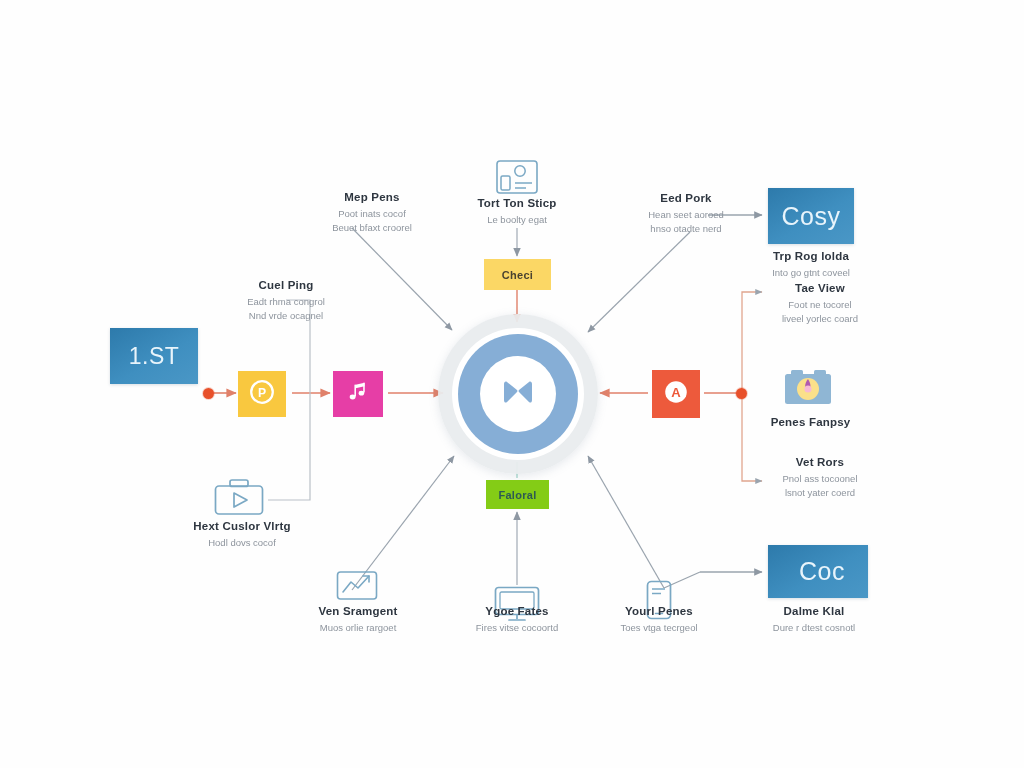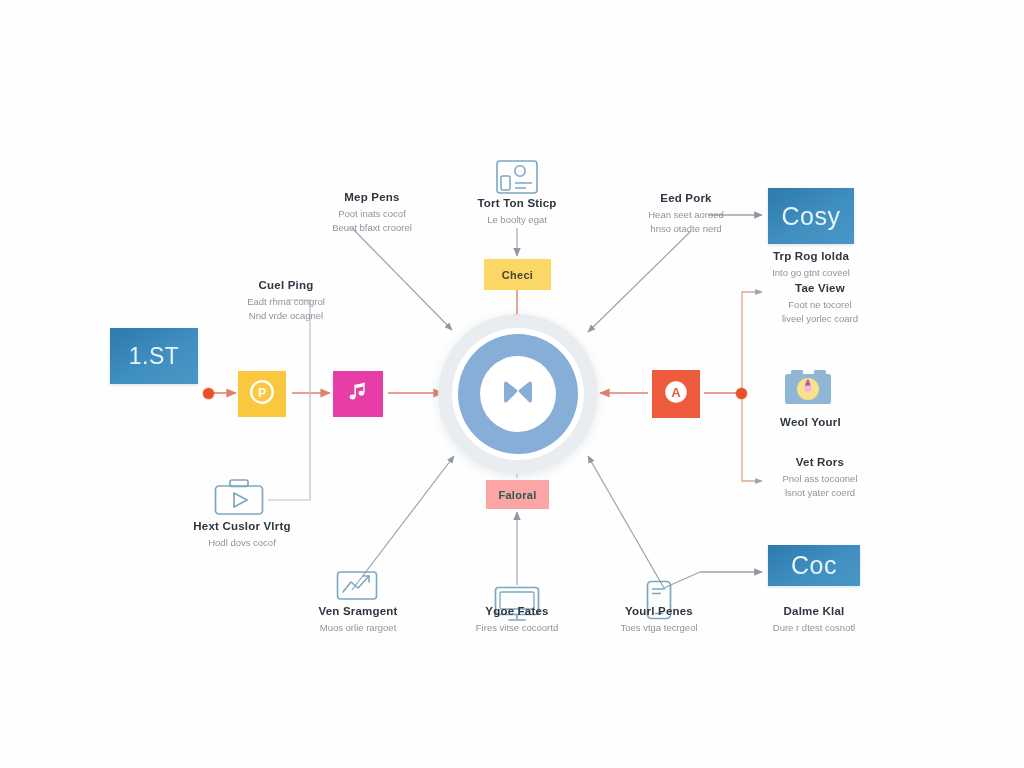--- a/index.html
+++ b/index.html
@@ -78,21 +78,21 @@
     position: absolute;
     display: flex;
     align-items: center;
     justify-content: center;
     font-size: 11px;
     color: #3b4450;
     font-weight: bold;
     letter-spacing: .3px;
   }
   .pill.p-amber { background: #fbd765; color: #4a4330; }
-  .pill.p-teal  { background: #fca5a5; color: #2c5a53; justify-content: center; }
+  .pill.p-teal  { background: #84cc16; color: #2c5a53; justify-content: center; }
 
   
   .hub {
     position: absolute;
     border-radius: 50%;
   }
   .hub-outer {
     background: #e9eceef0;
     box-shadow: 0 2px 10px rgba(120,140,160,.18);
   }
@@ -201,21 +201,21 @@
   </div>
 
   <div class="blue-card small" style="left:768px; top:188px; width:86px; height:56px;text-align:right;">
     <span>Cosy</span>
   </div>
   <div class="label-block" style="left:741px; top:249px; width:140px;">
     <div class="lbl-title">Trp Rog lolda</div>
     <div class="lbl-sub">Into go gtnt coveel</div>
   </div>
 
-  <div class="blue-card small" style="left:768px; top:545px; width:92px; height:41px;">
+  <div class="blue-card small" style="left:768px; top:545px; width:92px; height:53px;padding-left:8px;">
     <span>Coc</span>
   </div>
   <div class="label-block" style="left:744px; top:604px; width:140px;">
     <div class="lbl-title">Dalme Klal</div>
     <div class="lbl-sub">Dure r dtest cosnotl</div>
   </div>
 
   <div class="tile t-yellow" style="left:238px; top:371px; width:48px; height:46px;">
     <span>
       <svg viewBox="0 0 32 32" width="30" height="30" xmlns="http://www.w3.org/2000/svg">
@@ -298,21 +298,21 @@
     <svg viewBox="0 0 48 38" width="48" height="38" xmlns="http://www.w3.org/2000/svg">
       <rect x="1" y="6" width="46" height="30" rx="2.5" fill="#8fb6d4"></rect>
       <rect x="7" y="2" width="12" height="5" rx="1.5" fill="#8fb6d4"></rect>
       <rect x="30" y="2" width="12" height="5" rx="1.5" fill="#8fb6d4"></rect>
       <circle cx="24" cy="21" r="11" fill="#fbe08a"></circle>
       <path d="M24 11 C20 16 20.5 21 24 22 C27 21.5 27.5 16 24 11 Z" fill="#b05ab0"></path>
       <circle cx="24" cy="21" r="3.6" fill="#f7b9d4"></circle>
     </svg>
   </div>
   <div class="label-block" style="left:738px; top:415px; width:145px;">
-    <div class="lbl-title">Weol Yourl</div>
+    <div class="lbl-title">Penes Fanpsy</div>
   </div>
 
   <div class="label-block" style="left:740px; top:455px; width:160px;">
     <div class="lbl-title">Vet Rors</div>
     <div class="lbl-sub">Pnol ass tocoonel</div>
     <div class="lbl-sub" style="margin-top:0;">lsnot yater coerd</div>
   </div>
 
   <div class="line-icon" style="left:214px; top:478px;">
     <svg viewBox="0 0 50 38" width="50" height="38" xmlns="http://www.w3.org/2000/svg">

